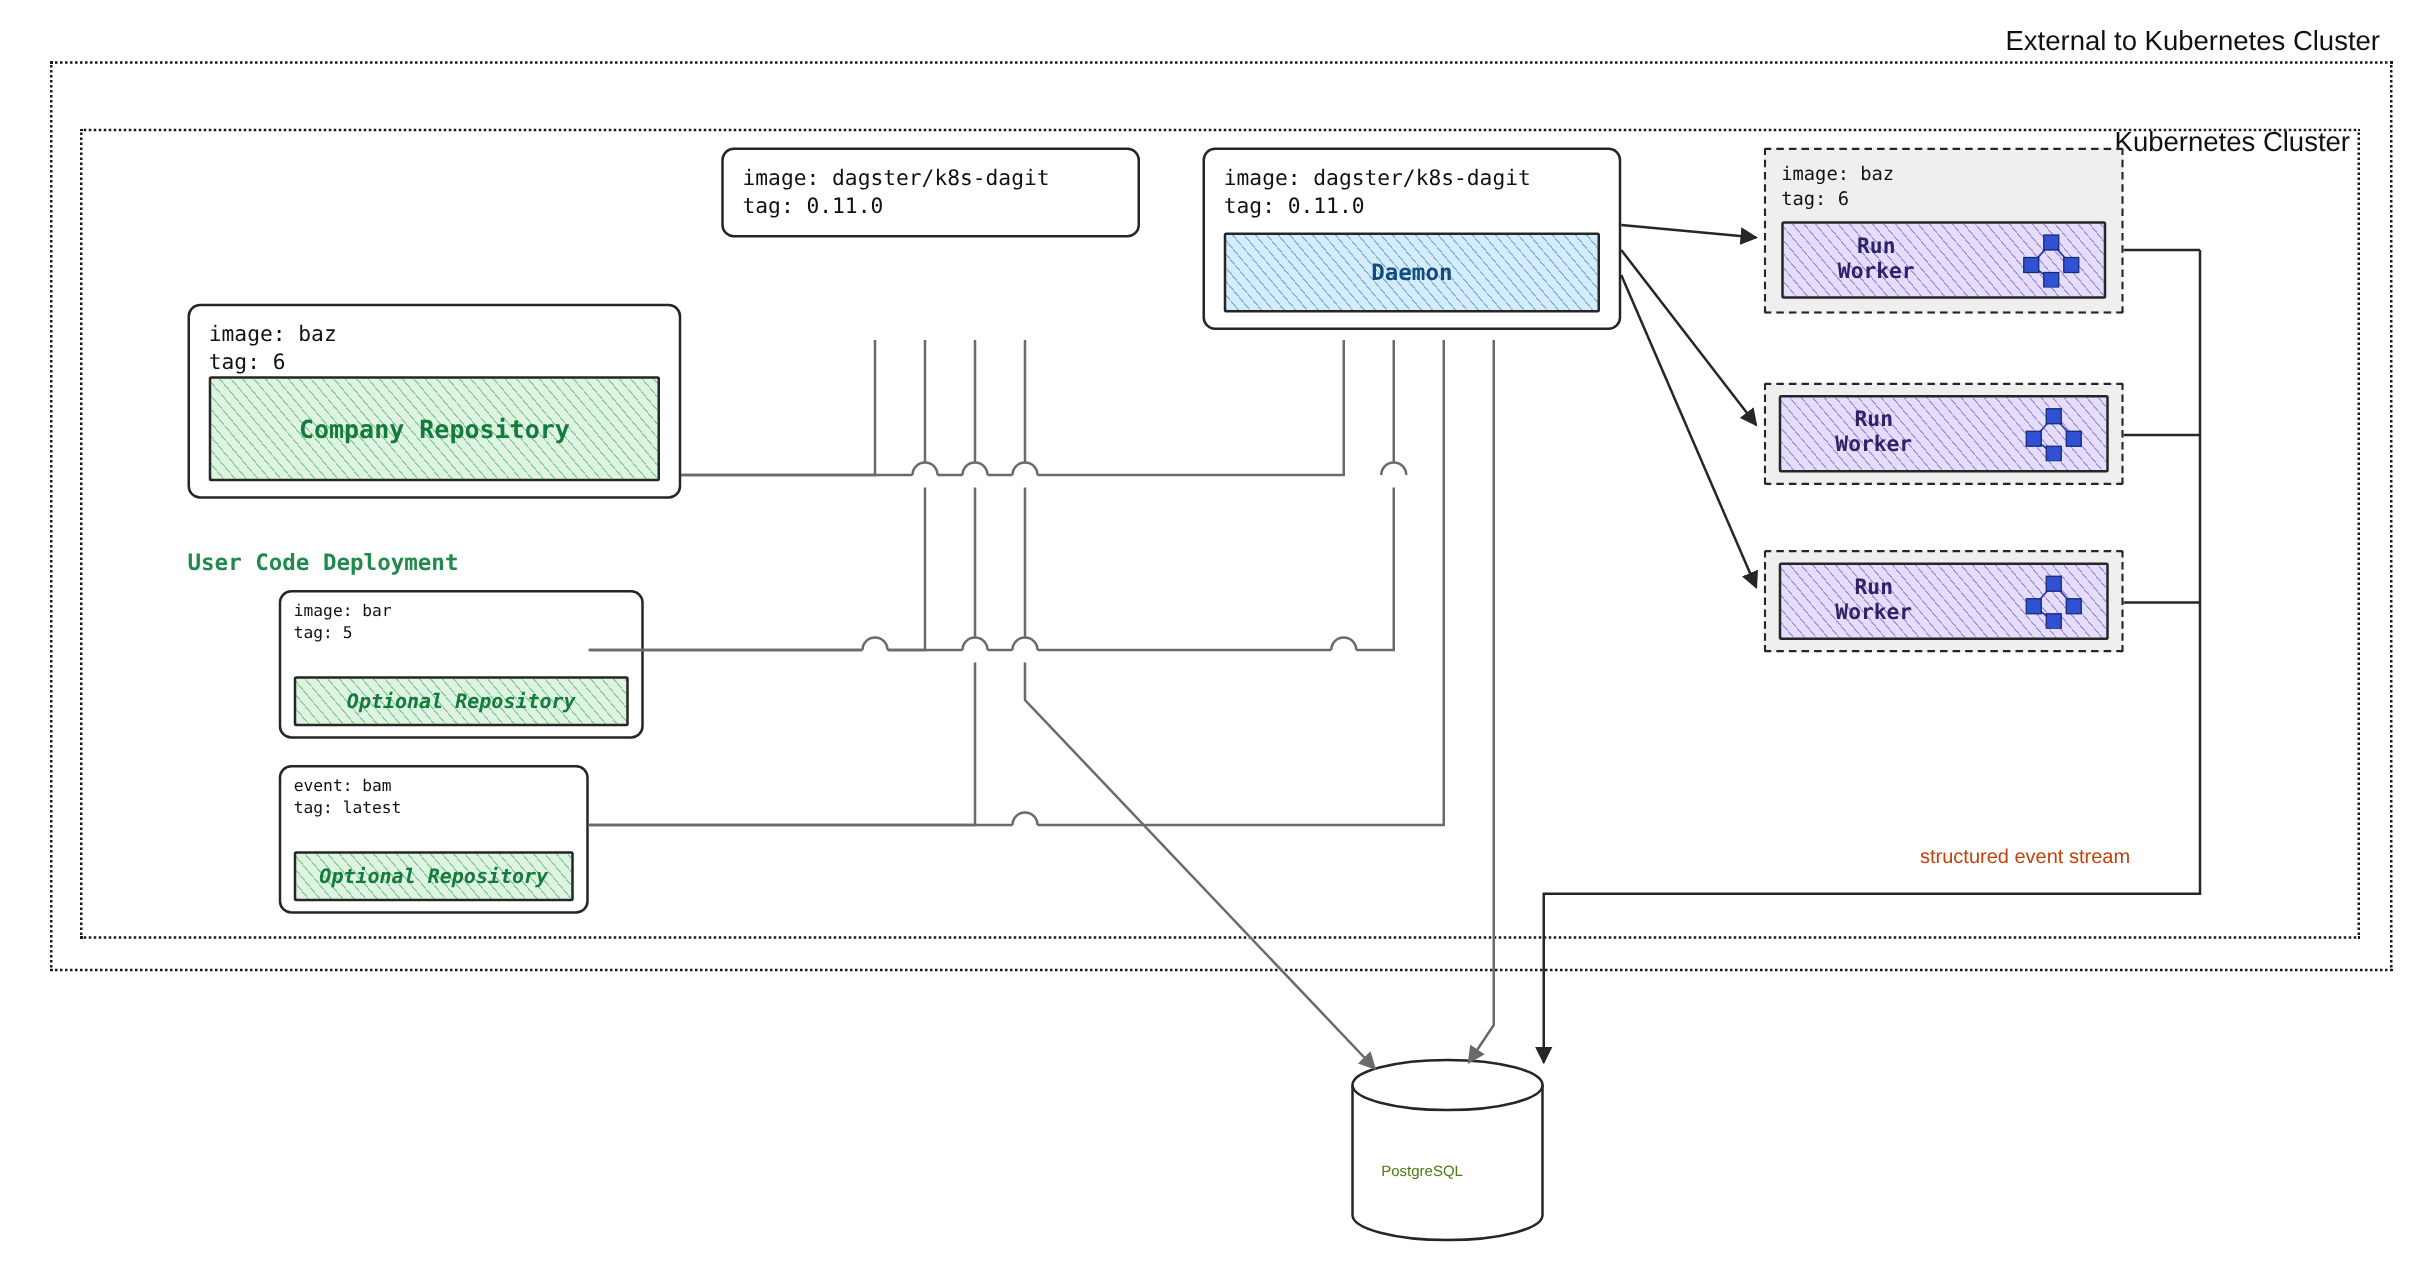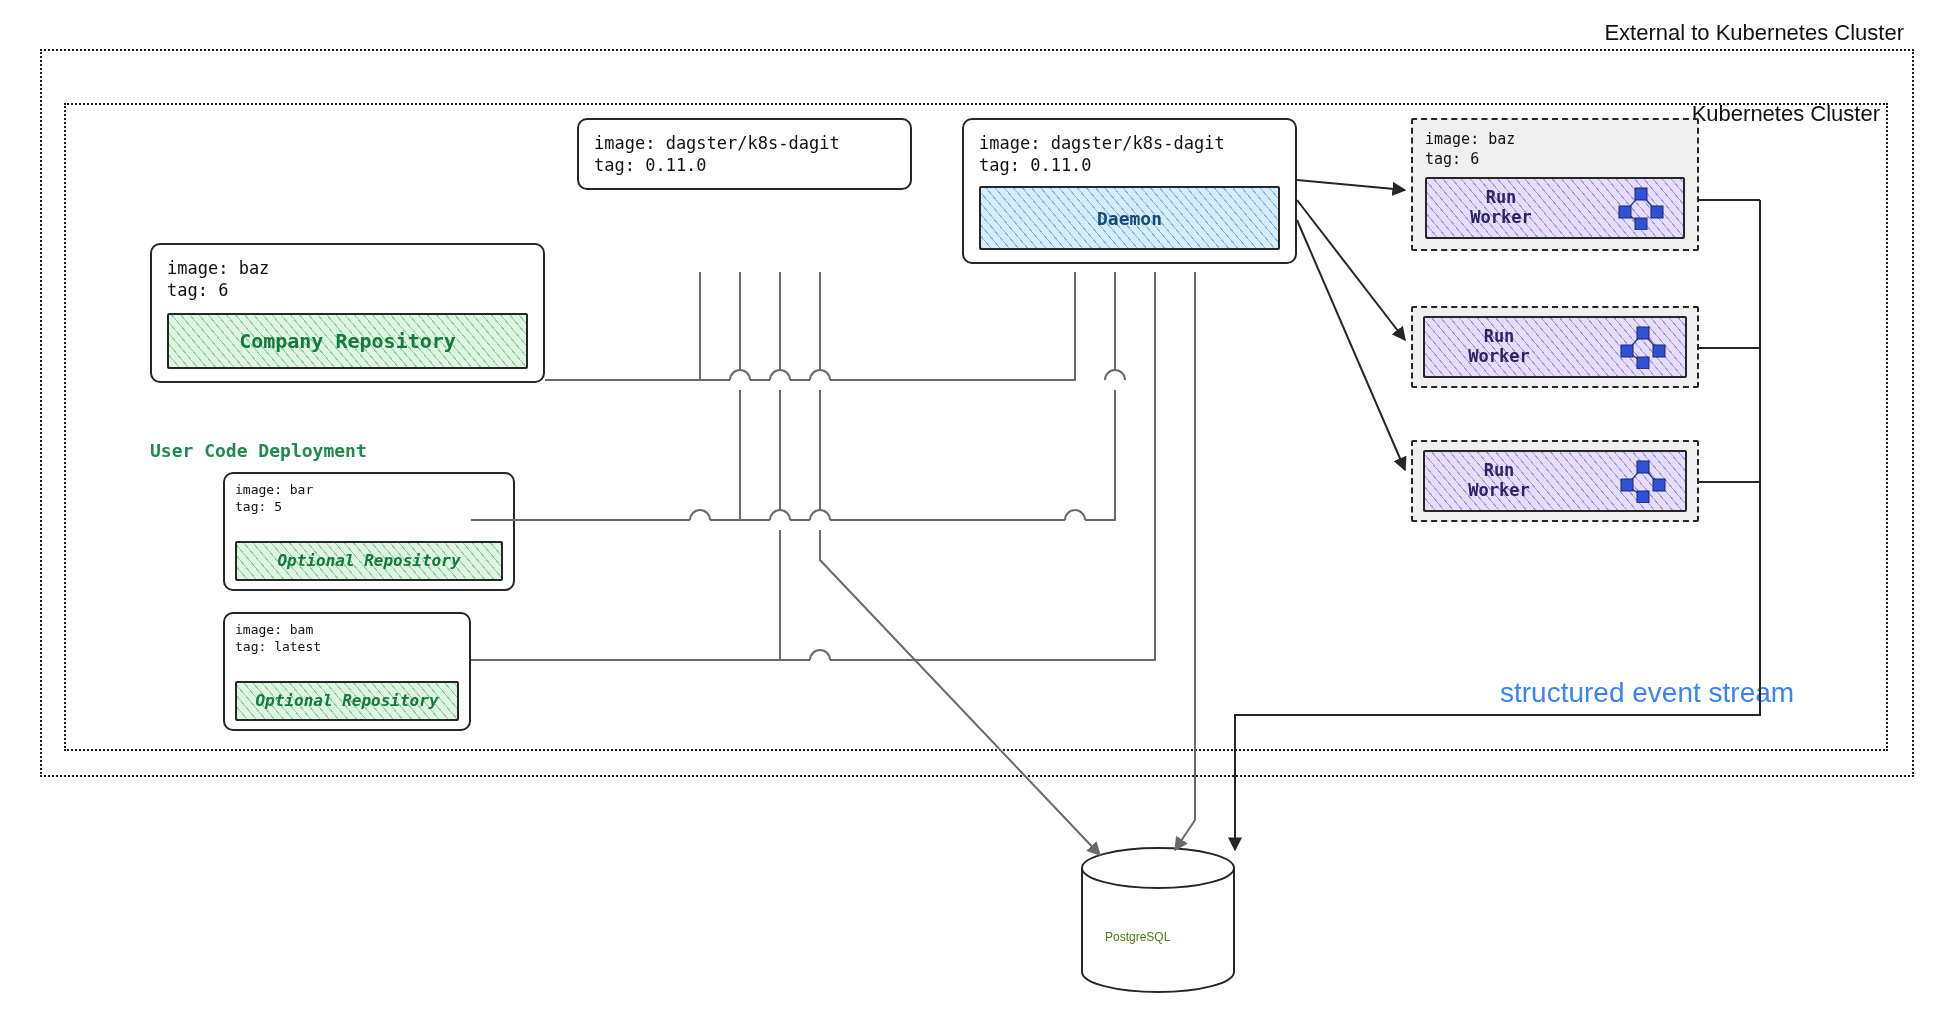--- a/index.html
+++ b/index.html
@@ -52,21 +52,21 @@
     border: 2px solid #262626;
     box-sizing: border-box;
     display: flex;
     align-items: center;
     justify-content: center;
     font-family: "Menlo", "Consolas", monospace;
     font-weight: 600;
     text-align: center;
     border-radius: 2px;
   }
-  .chip.large { height: 56px; font-size: 20px; margin-top: 12px; }
+  .chip.large { height: 84px; font-size: 20px; }
   .chip.mid   { height: 64px; font-size: 18px; margin-top: 10px; }
   .chip.small { height: 40px; font-size: 16px; margin-top: 25px; font-style: italic; }
 
   .hatch-green {
     background-color: #dff3e2;
     background-image: repeating-linear-gradient(50deg, #89cf98 0 1px, transparent 1px 7px);
     color: #157a3e;
   }
   .hatch-yellow {
     background-color: #fdeec5;
@@ -128,22 +128,23 @@
   .run-chip .dag-icon {
     position: absolute;
     right: 16px;
     top: 50%;
     transform: translateY(-50%);
   }
 
   .event-stream-label {
     position: absolute;
     font-family: -apple-system, BlinkMacSystemFont, "Segoe UI", sans-serif;
-    font-size: 28px;
-    color: #3b82f6;
+    font-size: 16px;
+    color: #c2410c;
+    margin-left: 36px;
   }
 
   
   .db {
     position: absolute;
   }
   .db-label {
     position: absolute;
     font-family: -apple-system, BlinkMacSystemFont, "Segoe UI", sans-serif;
     font-size: 12px;
@@ -176,21 +177,21 @@
   </div>
   <div class="ucd-label" style="left:150px; top:440px;">User Code Deployment</div>
 
   <div class="box small" style="left:223px; top:472px; width:292px; padding:8px 10px;">
     <div class="meta">image: bar</div>
     <div class="meta">tag: 5</div>
     <div class="chip small hatch-green">Optional Repository</div>
   </div>
 
   <div class="box small" style="left:223px; top:612px; width:248px; padding:8px 10px;">
-    <div class="meta">image: bam</div>
+    <div class="meta">event: bam</div>
     <div class="meta">tag: latest</div>
     <div class="chip small hatch-green">Optional Repository</div>
   </div>
 
   <div class="box" style="left:577px; top:118px; width:335px;">
     <div class="meta">image: dagster/k8s-dagit</div>
     <div class="meta">tag: 0.11.0</div>
   </div>
 
   <div class="box" style="left:962px; top:118px; width:335px;">

